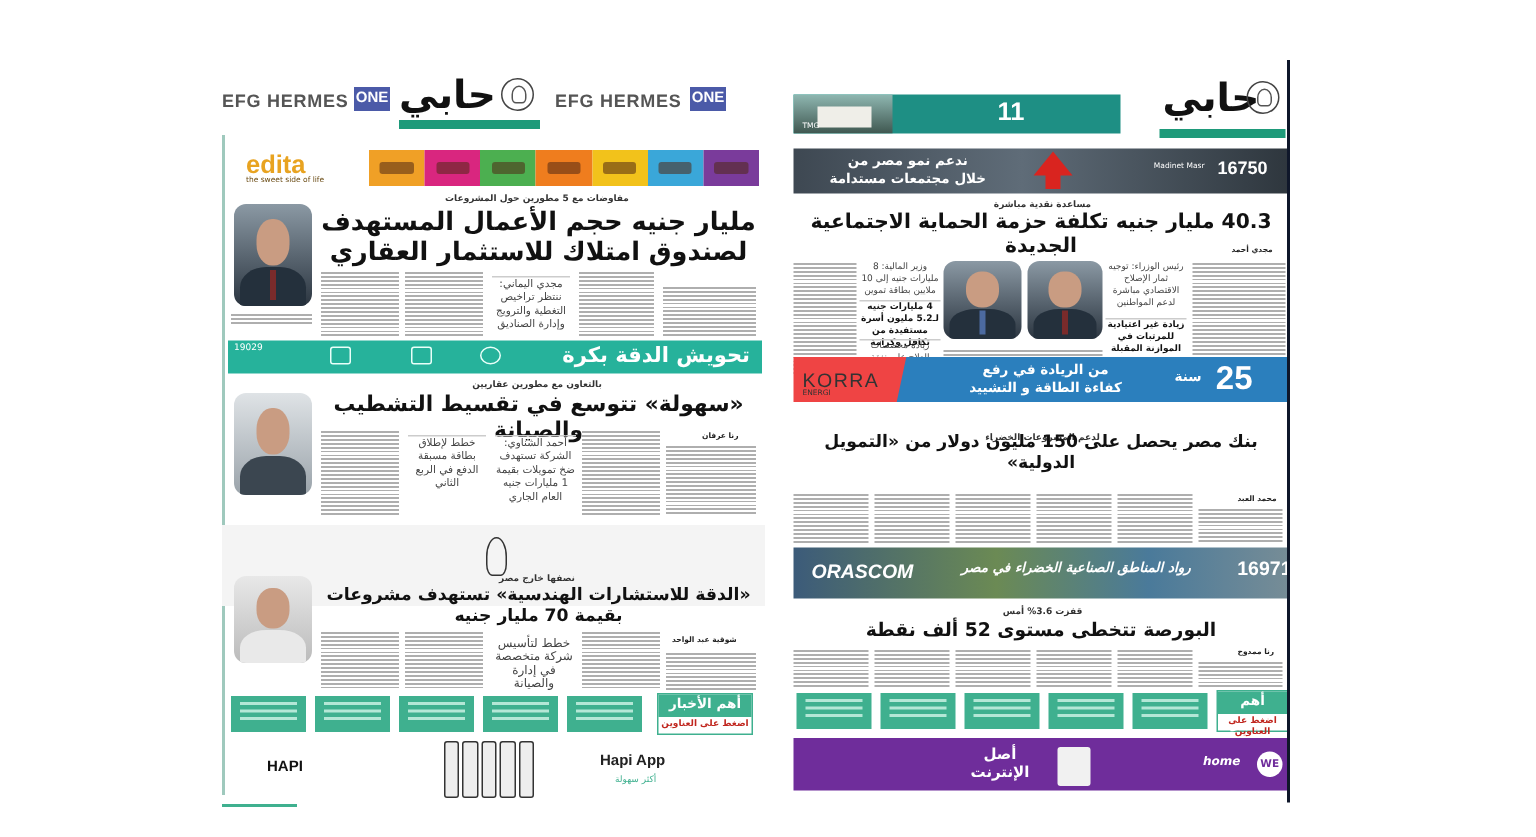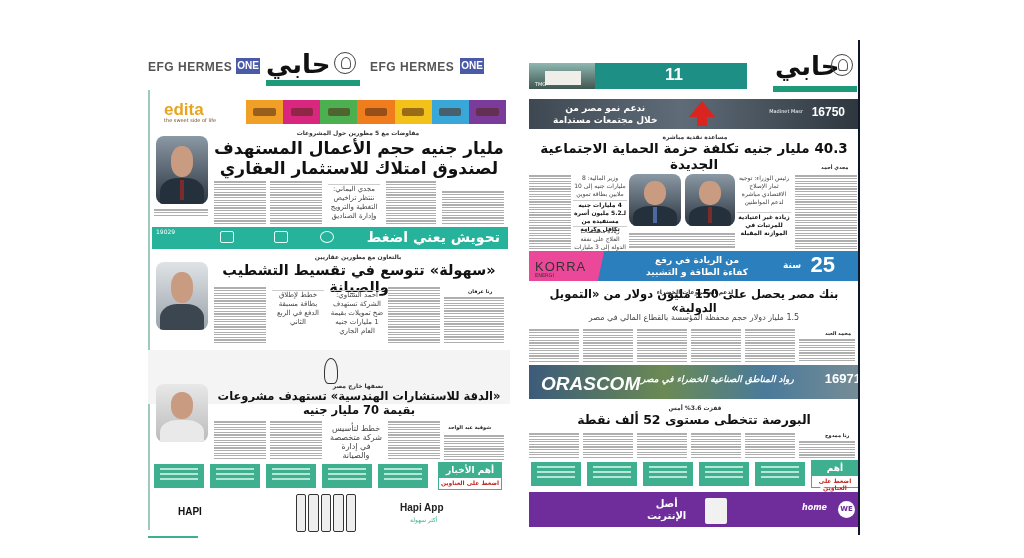--- a/index.html
+++ b/index.html
@@ -40,30 +40,30 @@
   .ad-tmg .big { position: absolute; left: 136px; top: 2px; color: #fff; font-family: "Liberation Sans", sans-serif; font-weight: 700; font-size: 17px; }
   .ad-tmg .lbl { position: absolute; left: 6px; bottom: 2px; color: #fff; font-size: 5px; }
 
   .ad-mm { left: 4px; top: 59px; width: 338px; height: 30px; background: linear-gradient(90deg, #3e4852, #5f6c78 45%, #2c343b); color: #fff; }
   .ad-mm .txt { position: absolute; left: 24px; top: 3px; text-align: center; direction: rtl; font-size: 9px; font-weight: 700; line-height: 12px; }
   .ad-mm .arrow { position: absolute; left: 160px; top: 2px; width: 0; height: 0; border-left: 13px solid transparent; border-right: 13px solid transparent; border-bottom: 16px solid #d9241f; }
   .ad-mm .arrow::after { content: ""; position: absolute; left: -5px; top: 15px; width: 10px; height: 10px; background: #d9241f; }
   .ad-mm .num { position: absolute; right: 22px; top: 6px; font-family: "Liberation Sans", sans-serif; font-size: 12px; font-weight: 700; }
   .ad-mm .brand { position: absolute; right: 64px; top: 9px; font-size: 5px; }
 
-  .ad-korra { left: 4px; top: 211px; width: 338px; height: 30px; background: #ec4899; }
+  .ad-korra { left: 4px; top: 198px; width: 338px; height: 30px; background: #ef4444; }
   .ad-korra .band { position: absolute; left: 72px; top: 0; right: 2px; height: 30px; background: #2b7fbd; transform: skewX(-12deg); }
   .ad-korra .txt { position: absolute; left: 98px; top: 3px; width: 140px; text-align: center; direction: rtl; color: #fff; font-weight: 700; font-size: 9px; line-height: 12px; }
   .ad-korra .yrs { position: absolute; right: 32px; top: 1px; color: #fff; font-family: "Liberation Sans", sans-serif; font-weight: 700; font-size: 22px; }
   .ad-korra .sana { position: absolute; right: 66px; top: 9px; color: #fff; font-size: 9px; font-weight: 700; }
   .ad-korra .logo { position: absolute; left: 6px; top: 8px; font-family: "Liberation Sans", sans-serif; font-size: 13px; color: #333; letter-spacing: 1px; }
   .ad-korra .sub { position: absolute; left: 6px; top: 21px; font-size: 5px; color: #333; }
 
   .ad-orascom { left: 4px; top: 325px; width: 338px; height: 34px; background: linear-gradient(90deg, #3c5b7a, #6b8a54 40%, #4a7a9a 70%, #7a8e96); color: #fff; }
-  .ad-orascom .logo { position: absolute; left: 12px; top: 8px; font-family: "Liberation Sans", sans-serif; font-weight: 700; font-style: italic; font-size: 19px; }
+  .ad-orascom .logo { position: absolute; left: 12px; top: 8px; font-family: "Liberation Sans", sans-serif; font-weight: 700; font-style: italic; font-size: 13px; }
   .ad-orascom .txt { position: absolute; left: 112px; top: 9px; direction: rtl; font-size: 9px; font-weight: 700; font-style: italic; }
   .ad-orascom .num { position: absolute; right: 6px; top: 6px; font-family: "Liberation Sans", sans-serif; font-weight: 700; font-size: 13px; }
 
   .ad-we { left: 4px; top: 452px; width: 338px; height: 35px; background: #6f2d9b; }
   .ad-we .logo { position: absolute; right: 12px; top: 9px; width: 17px; height: 17px; border-radius: 50%; background: #fff; color: #6f2d9b; font-weight: 700; font-size: 7px; text-align: center; line-height: 17px; }
   .ad-we .home { position: absolute; right: 40px; top: 11px; color: #fff; font-size: 8px; font-style: italic; font-weight: 700; padding-left: 40px; }
   .ad-we .router { position: absolute; left: 176px; top: 6px; width: 22px; height: 26px; background: #f1f1f1; border-radius: 2px; }
   .ad-we .txt { position: absolute; left: 118px; top: 6px; color: #fff; font-weight: 700; font-size: 10px; line-height: 12px; direction: rtl; text-align: center; }
   .ad-we .small { position: absolute; left: 14px; top: 24px; color: #ddd; font-size: 4px; }
 
@@ -142,21 +142,21 @@
   <div class="col" style="left:122px;top:140px;width:52px;height:44px;"></div>
   <div class="pull" style="left:180px;top:144px;width:52px;height:40px;">مجدي اليماني: ننتظر تراخيص التغطية والترويج وإدارة الصناديق</div>
   <div class="col" style="left:238px;top:140px;width:50px;height:44px;"></div>
   <div class="col" style="left:294px;top:150px;width:62px;height:34px;"></div>
 
   <div class="ad ad-bokra">
     <span class="num">19029</span>
     <span class="ic" style="left:68px;"></span>
     <span class="ic" style="left:122px;"></span>
     <span class="ic" style="left:168px;border-radius:50%;"></span>
-    <span class="txt">تحويش يعني اضغط</span>
+    <span class="txt">تحويش الدقة بكرة</span>
   </div>
 
   <div class="kicker" style="left:60px;top:213px;width:300px;">بالتعاون مع مطورين عقاريين</div>
   <div class="hl" style="left:64px;top:222px;width:294px;font-size:14.5px;">«سهولة» تتوسع في تقسيط التشطيب والصيانة</div>
   <div class="photo" style="left:8px;top:222px;width:52px;height:68px;background:linear-gradient(#dfe3e6,#9aa3aa);">
     <div class="face"></div>
       <div class="suit" style="background:#3b4650"></div>
   </div>
   <div class="byline" style="left:320px;top:248px;">رنا عرفان</div>
   <div class="col" style="left:66px;top:246px;width:52px;height:58px;"></div>
@@ -258,21 +258,20 @@
     <div class="txt">
       <div>من الريادة في رفع</div>
       <div>كفاءة الطاقة و التشييد</div>
     </div>
     <span class="sana">سنة</span>
     <span class="yrs">25</span>
   </div>
 
   <div class="kicker" style="left:10px;top:248px;width:320px;">لدعم المشروعات الخضراء</div>
   <div class="hl" style="left:4px;top:248px;width:330px;font-size:11.5px;">بنك مصر يحصل على 150 مليون دولار من «التمويل الدولية»</div>
-  <div class="sub-hl" style="left:4px;top:273px;width:330px;font-size:8px;">1.5 مليار دولار حجم محفظة المؤسسة بالقطاع المالي في مصر</div>
   <div class="byline" style="left:300px;top:290px;">محمد العبد</div>
   <div class="col" style="left:4px;top:288px;width:50px;height:34px;"></div>
   <div class="col" style="left:58px;top:288px;width:50px;height:34px;"></div>
   <div class="col" style="left:112px;top:288px;width:50px;height:34px;"></div>
   <div class="col" style="left:166px;top:288px;width:50px;height:34px;"></div>
   <div class="col" style="left:220px;top:288px;width:50px;height:34px;"></div>
   <div class="col" style="left:274px;top:298px;width:56px;height:24px;"></div>
 
   <div class="ad ad-orascom">
     <span class="logo">ORASCOM</span>

